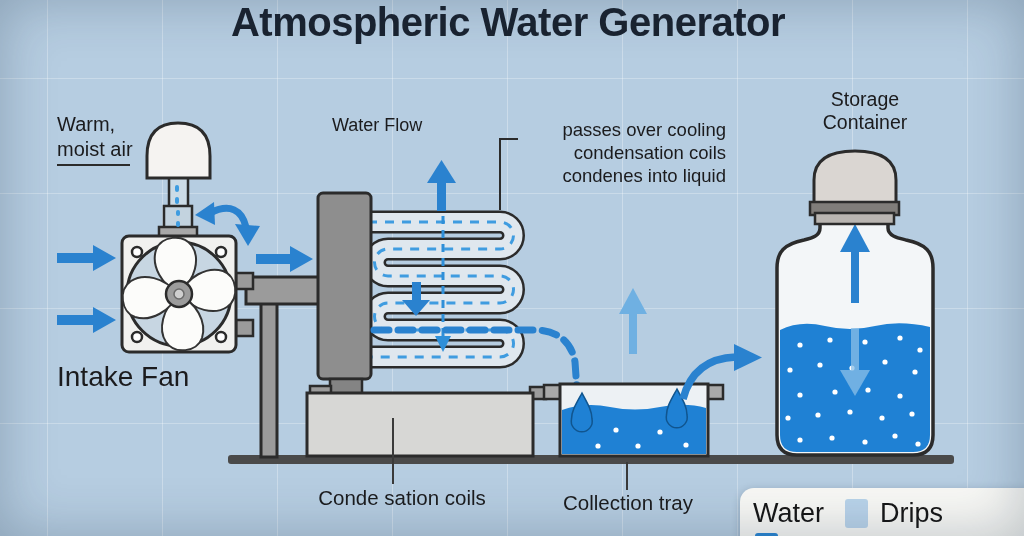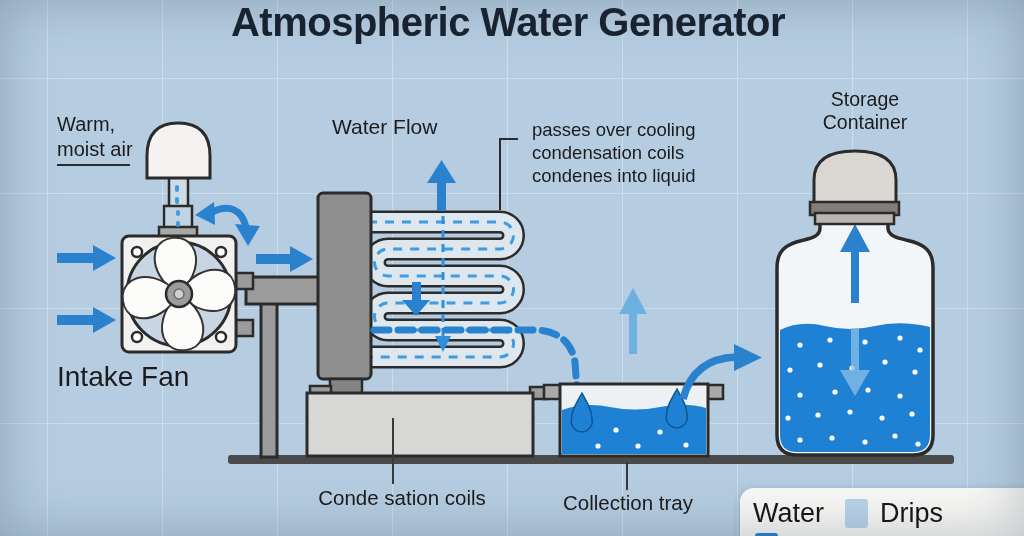--- a/index.html
+++ b/index.html
@@ -18,22 +18,22 @@
   .vignette { position:absolute; inset:0; box-shadow:inset 0 0 55px rgba(25,45,70,.28); pointer-events:none; z-index:5; }
   svg.diagram { position:absolute; left:0; top:0; z-index:1; }
   .lbl { position:absolute; z-index:2; font-weight:500; color:#1b1b1d; }
   .title {
     position:absolute; z-index:2; left:0; top:4; width:1016px; text-align:center;
     font-size:40px; font-weight:700; letter-spacing:-.5px; color:#1a2330;
   }
   .warm { left:57px; top:112px; font-size:20px; line-height:25px; }
   .warm-underline { position:absolute; left:57px; top:164px; width:73px; height:2px; background:#2b2b2b; z-index:2; }
   .intake-fan-lbl { left:57px; top:361px; font-size:28px; }
-  .water-flow-lbl { left:332px; top:115px; font-size:21px; }
-  .annotation { left:532px; top:118px; width:218px; text-align:left; font-size:18.5px; line-height:23px; font-weight:500; }
+  .water-flow-lbl { left:332px; top:115px; font-size:18px; }
+  .annotation { left:508px; top:118px; width:218px; text-align:right; font-size:18.5px; line-height:23px; font-weight:500; }
   .bracket-v { position:absolute; left:499px; top:138px; width:2px; height:72px; background:#2b2b2b; z-index:2; }
   .bracket-h { position:absolute; left:499px; top:138px; width:19px; height:2px; background:#2b2b2b; z-index:2; }
   .storage-lbl { left:798px; top:88px; width:134px; text-align:center; font-size:19.5px; line-height:23px; }
   .coils-lbl { left:292px; top:486px; width:220px; text-align:center; font-size:20.5px; }
   .coils-leader { position:absolute; left:392px; top:418px; width:2px; height:66px; background:#3a3a3a; z-index:2; }
   .tray-lbl { left:538px; top:491px; width:180px; text-align:center; font-size:20.5px; }
   .tray-leader { position:absolute; left:626px; top:462px; width:2px; height:28px; background:#3a3a3a; z-index:2; }
   .legend {
     position:absolute; z-index:3; left:740px; top:488px; width:300px; height:70px;
     background:#f8f8f5; border-radius:14px; box-shadow:0 2px 8px rgba(30,50,70,.25);

